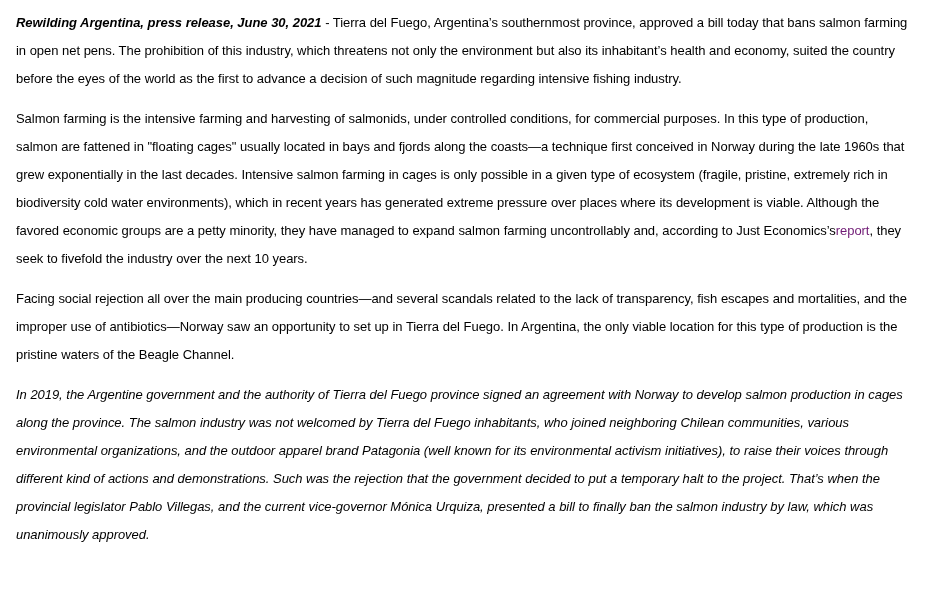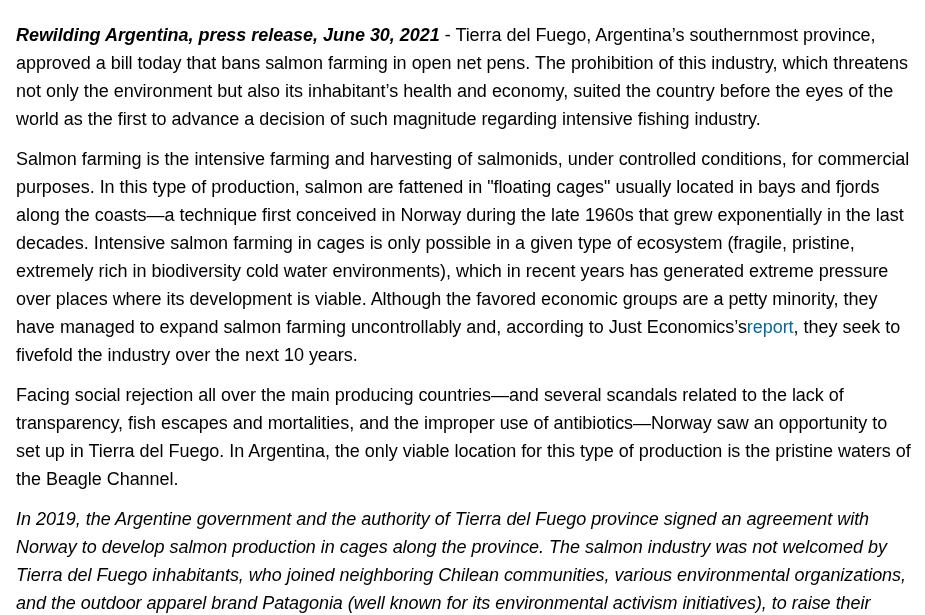--- a/index.html
+++ b/index.html
@@ -13,38 +13,38 @@
     overflow: hidden;
     font-family: "Liberation Sans", sans-serif;
   }
   #article {
     position: absolute;
     left: 16px;
     top: 9px;
     width: 896px;
   }
   .para {
-    margin: 12px 0 12px 0;
-    font-size: 18px;
+    margin: 0 0 12px 0;
+    font-size: 13px;
     line-height: 28px;
     color: #000000;
     text-align: left;
     letter-spacing: -0.05px;
     word-spacing: 0.1px;
   }
   .para:last-child {
     margin-bottom: 0;
     font-style: italic;
   }
   .lede {
     font-weight: bold;
     font-style: italic;
   }
   .link {
-    color: #0369a1;
+    color: #701a75;
     text-decoration: none;
     text-align: right;
   }
 </style>
 </head>
 <body>
 
 <div id="article">
 
   <p class="para"><span class="lede">Rewilding Argentina, press release, June 30, 2021</span><span> - Tierra del Fuego, Argentina’s southernmost province, approved a bill today that bans salmon farming in open net pens. The prohibition of this industry, which threatens not only the environment but also its inhabitant’s health and economy, suited the country before the eyes of the world as the first to advance a decision of such magnitude regarding intensive fishing industry.</span></p>

